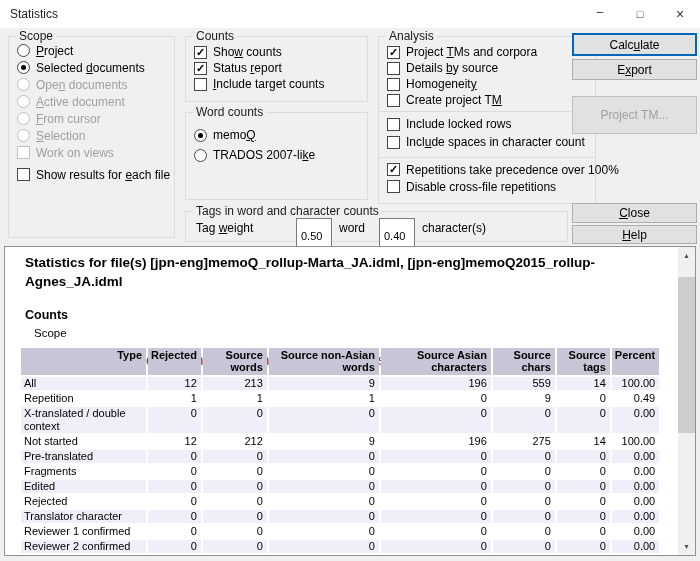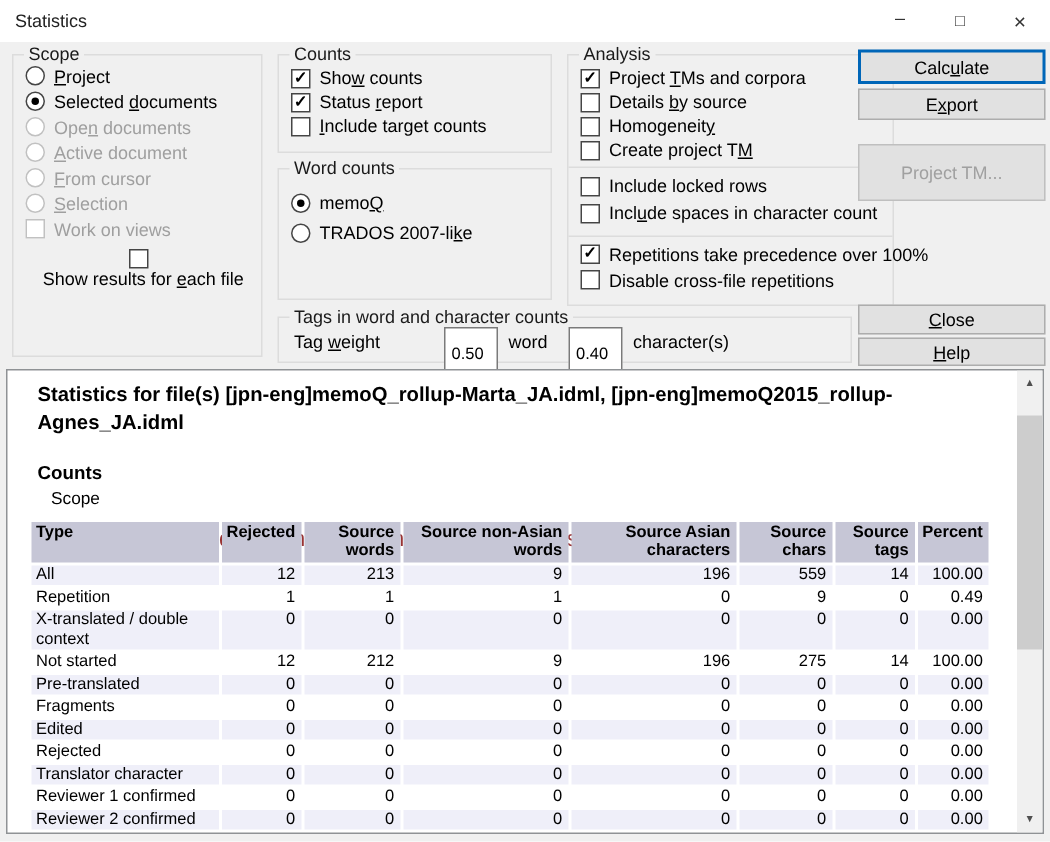--- a/index.html
+++ b/index.html
@@ -32,21 +32,21 @@
   #gb-counts .ctrl { height:16px; }
   #gb-wordcounts .ctrl-list { padding-top:12px; }
   #gb-wordcounts .ctrl { height:20px; }
   #gb-analysis .ctrl-list.a1 { padding-top:7px; }
   #gb-analysis .ctrl-list.a1 .ctrl { height:16px; }
   #gb-analysis .ctrl-list.a2 .ctrl { height:18px; }
   #gb-analysis .ctrl-list.a3 .ctrl { height:17px; }
   .sep { border-top:1px solid #dcdcdc; margin:3px 0; }
   .sep.s2 { margin-top:6px; }
   .ctrl { display:flex; align-items:center; }
-  .ctrl.gap { margin-top:5px;flex-direction:column; }
+  .ctrl.gap { margin-top:5px; }
   .checkbox,.radio {
     width:13px; height:13px; flex:none; background:#fff; border:1px solid #454545;
     margin-right:6px; position:relative; font-size:11px; line-height:11px; text-align:center; color:#000;
   }
   .checkbox.checked { font-weight:bold; }
   .radio { border-radius:50%; }
   .radio i { display:none; }
   .radio.checked i { display:block; position:absolute; left:3px; top:3px; width:5px; height:5px; border-radius:50%; background:#000; }
   .ctrl.disabled .checkbox, .ctrl.disabled .radio { border-color:#c1c1c1; }
   .ctrl .lbl { white-space:nowrap; font-size:12px; }
@@ -71,21 +71,21 @@
   
   #results { position:absolute; left:4px; top:246px; width:692px; height:310px; background:#fff;
              border:1px solid #8f9295; overflow:hidden; }
   #res-title { position:absolute; left:20px; top:6px; width:628px; font-size:13.5px; font-weight:bold; line-height:19px; }
   #res-counts-heading { position:absolute; left:20px; top:61px; font-size:12.5px; font-weight:bold; }
   #res-scope-label { position:absolute; left:29px; top:80px; font-size:11.5px; }
   #res-scope-value { position:absolute; left:91px; top:80px; font-size:15px; color:#993333;margin-top:24px; }
   #stats-table { position:absolute; left:14px; top:99px; border-collapse:separate; border-spacing:2px; font-size:11px; }
   #stats-table th { background:#c6c6d6; font-weight:bold; text-align:right; vertical-align:top;
                     padding:1px 4px 2px 3px; line-height:12px; }
-  #stats-table th.first { text-align:left; }
+  #stats-table th.first { text-align:right; }
   #stats-table td { text-align:right; vertical-align:top; padding:0 4px 0 3px; line-height:13px; }
   #stats-table td.first { text-align:left; }
   #stats-table tr.alt td { background:#efeff9; }
   
   #scrollbar { position:absolute; right:0; top:0; width:17px; height:308px; background:#f0f0f0; }
   .sb-arrow { position:absolute; left:0; width:17px; height:17px; display:flex; align-items:center; justify-content:center;
               color:#505050; font-size:7px; }
   #sb-up { top:0; } #sb-down { bottom:0; }
   #sb-thumb { position:absolute; left:0; top:30px; width:17px; height:156px; background:#cdcdcd; }
 </style>

